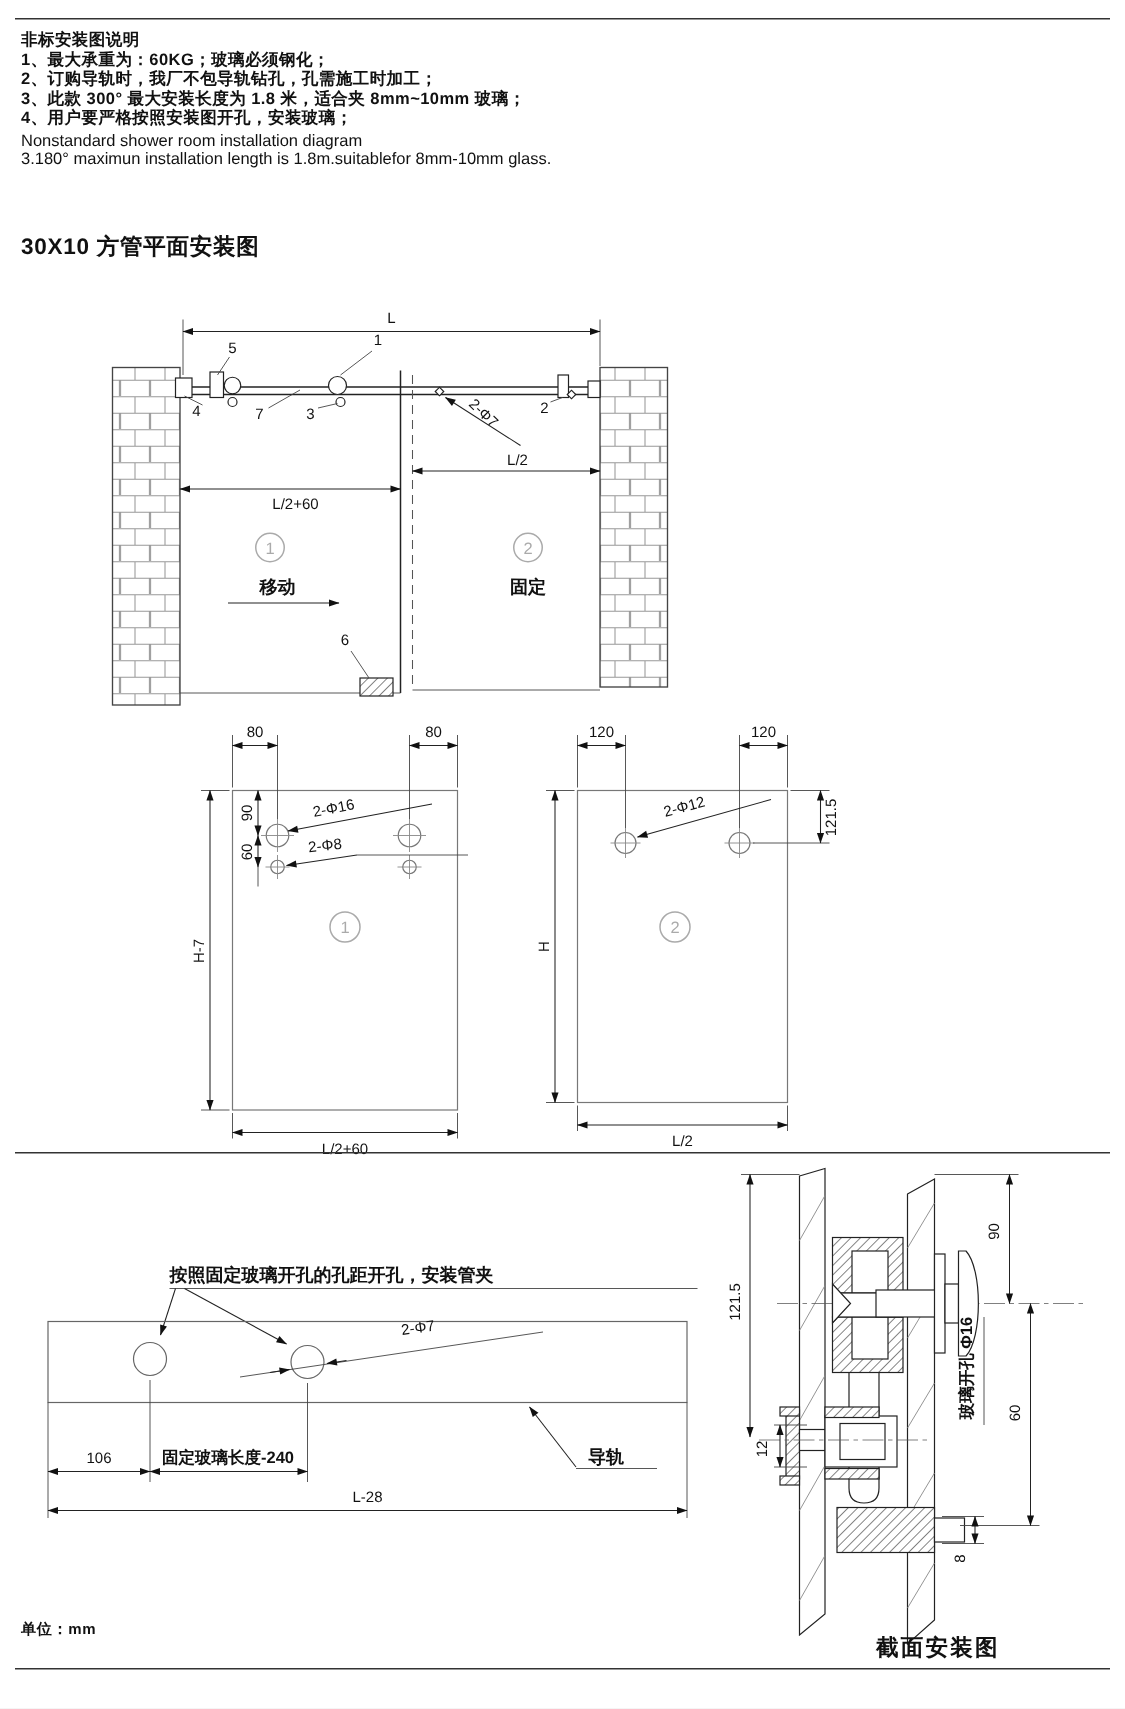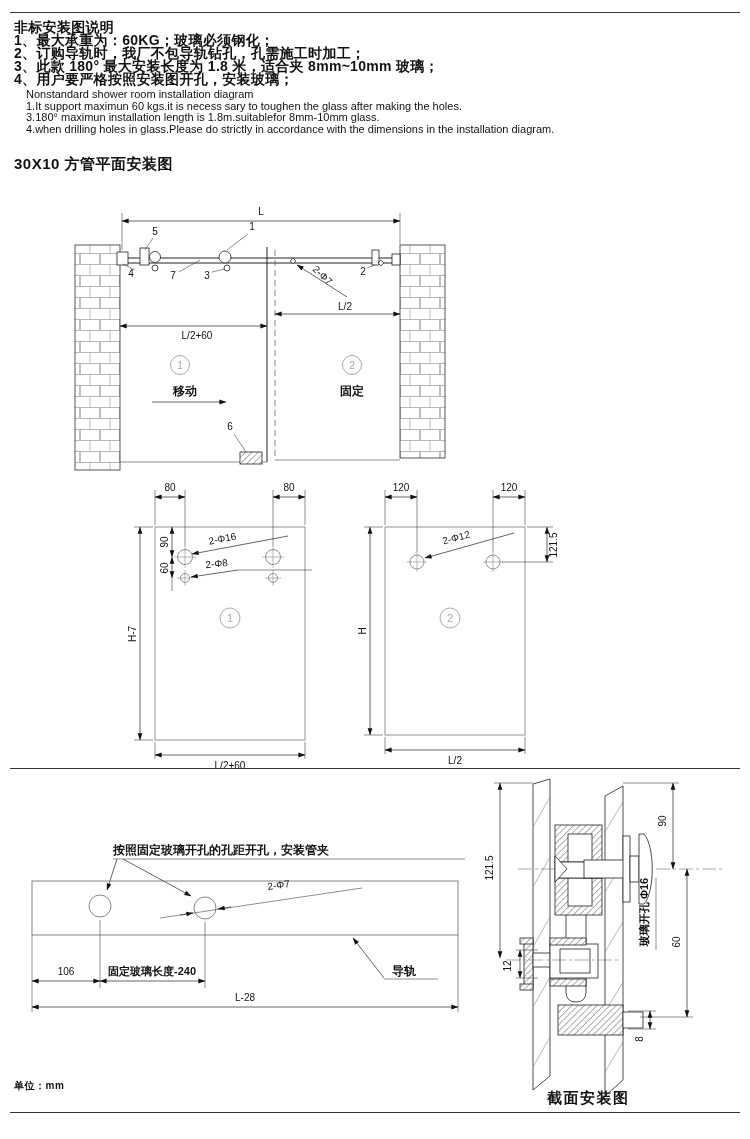--- a/index.html
+++ b/index.html
@@ -2,21 +2,21 @@
 <html><head>
 <meta charset="utf-8">
 <style>
   *{margin:0;padding:0;box-sizing:border-box}
   html,body{background:#eee}
   #page{position:relative;width:750px;height:1139px;background:#fff;overflow:hidden;
         font-family:"Liberation Sans","DejaVu Sans",sans-serif;color:#111}
   .abs{position:absolute}
   .diag{position:absolute}
   svg text{font-family:"Liberation Sans","DejaVu Sans",sans-serif}
-  .cnnotes{font-size:14px;line-height:13px;font-weight:600;letter-spacing:.3px}
+  .cnnotes{font-size:11px;line-height:13px;font-weight:600;letter-spacing:.3px}
   .ennotes{font-size:11px;line-height:11.6px;font-weight:400}
   .sectitle{font-size:15px;font-weight:700;letter-spacing:.5px}
   .legend{font-size:13px;font-weight:600;line-height:23.6px;letter-spacing:.5px}
   .caption{font-size:15px;font-weight:700;letter-spacing:1.5px}
   .unit{font-size:10px;font-weight:700;letter-spacing:.5px}
   .hr{border-top:1px solid #333}
   
   .ln{stroke:#222;stroke-width:1;fill:none}
   .thin{stroke:#444;stroke-width:.6;fill:none}
   .dim{stroke:#222;stroke-width:.7;fill:none;marker-start:url(#ar);marker-end:url(#ar)}
@@ -57,29 +57,27 @@
       </pattern>
     </defs>
   </svg>
 
   <div class="abs hr" style="left:10px;top:12px;width:730px"></div>
 
   <div class="abs cnnotes" style="left:14px;top:21px">
     <div>非标安装图说明</div>
     <div>1、最大承重为：60KG；玻璃必须钢化；</div>
     <div>2、订购导轨时，我厂不包导轨钻孔，孔需施工时加工；</div>
-    <div>3、此款 180°  最大安装长度为 1.8 米，适合夹 8mm~10mm 玻璃；</div>
+    <div>3、此款 300°  最大安装长度为 1.8 米，适合夹 8mm~10mm 玻璃；</div>
     <div>4、用户要严格按照安装图开孔，安装玻璃；</div>
   </div>
 
-  <div class="abs ennotes" style="left:26px;top:89px">
+  <div class="abs ennotes" style="left:14px;top:89px">
     <div>Nonstandard shower room installation diagram</div>
-    <div>1.It support maximun 60 kgs.it is necess sary to toughen the glass after making the holes.</div>
     <div>3.180°  maximun installation length is 1.8m.suitablefor 8mm-10mm glass.</div>
-    <div>4.when drilling holes in glass.Please do strictly in accordance with the dimensions in the installation diagram.</div>
   </div>
 
   <div class="abs sectitle" style="left:14px;top:155px">30X10 方管平面安装图</div>
 
   <svg class="diag" style="left:60px;top:198px" width="450" height="280" viewBox="0 0 450 280">
 
     <line class="thin" x1="62" y1="15" x2="62" y2="52"></line>
     <line class="thin" x1="340" y1="15" x2="340" y2="46"></line>
     <line class="dim" x1="62" y1="23" x2="340" y2="23"></line>
     <text class="dt" x="201" y="17" text-anchor="middle">L</text>
@@ -345,18 +343,18 @@
     <text class="dt" transform="translate(186,49) rotate(-90)" text-anchor="middle">90</text>
     <line class="thin" x1="160" y1="245" x2="213" y2="245"></line>
     <line class="dim" x1="207" y1="97" x2="207" y2="245"></line>
     <text class="dt" transform="translate(200,170) rotate(-90)" text-anchor="middle">60</text>
     <line class="thin" x1="148" y1="239" x2="176" y2="239"></line>
     <line class="thin" x1="148" y1="257" x2="176" y2="257"></line>
     <line class="dim" x1="170" y1="239" x2="170" y2="257"></line>
     <text class="dt" transform="translate(163,267) rotate(-90)" text-anchor="middle">8</text>
   </svg>
 
-  <div class="abs caption" style="left:547px;top:1089px">截面安装图</div>
+  <div class="abs caption" style="left:584px;top:1089px">截面安装图</div>
 
   <div class="abs unit" style="left:14px;top:1079px">单位：mm</div>
   <div class="abs hr" style="left:10px;top:1112px;width:730px"></div>
 
 </div>
 
 </body></html>

